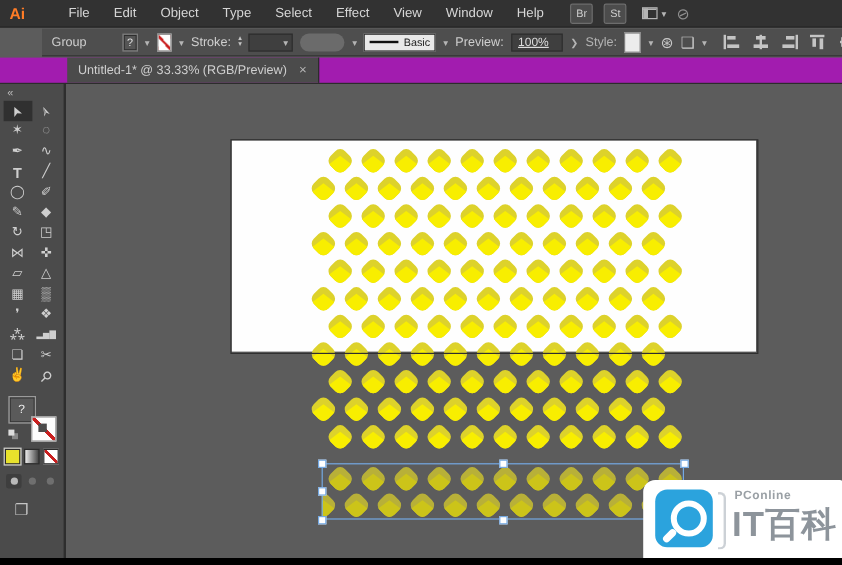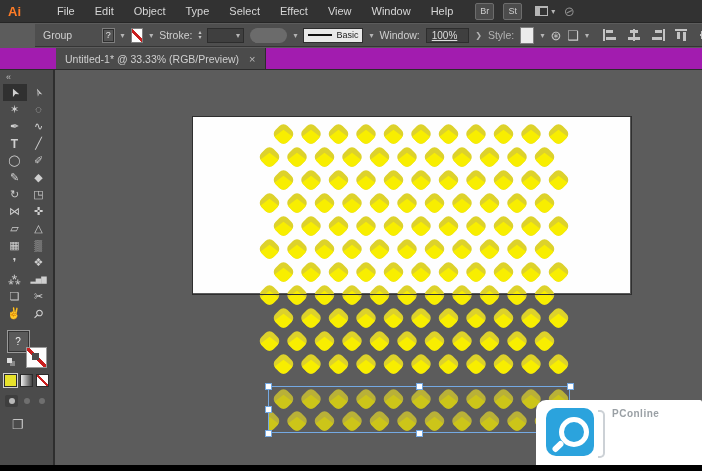--- a/index.html
+++ b/index.html
@@ -152,21 +152,21 @@
     <span class="dd-dark" data-name="stroke-weight-dropdown">
       <span class="chev">▾</span>
     </span>
     <span class="dd-pill" data-name="width-profile-dropdown"></span>
     <span class="chev cb-dim" data-name="chevron-down-icon">▾</span>
     <span id="brush-box" data-name="brush-definition-dropdown">
       <span id="brush-line" data-name="brush-stroke-preview"></span>
       <span data-name="brush-name">Basic</span>
     </span>
     <span class="chev" data-name="chevron-down-icon">▾</span>
-    <span class="cb-label" data-name="opacity-label">Window:</span>
+    <span class="cb-label" data-name="opacity-label">Preview:</span>
     <span id="opacity-field" data-name="opacity-field">100%</span>
     <span class="arrow-r" data-name="opacity-arrow-icon">❯</span>
     <span class="cb-label cb-dim" data-name="style-label">Style:</span>
     <span id="style-swatch" data-name="style-swatch"></span>
     <span class="chev" data-name="chevron-down-icon">▾</span>
     <span class="cb-icon" data-name="globe-icon">⊛</span>
     <span class="cb-icon" data-name="document-setup-icon">❑</span>
     <span class="chev" data-name="chevron-down-icon">▾</span>
     <span id="align-group" data-name="align-buttons">
         <div class="al al-hl" data-name="horizontal-align-left-icon"></div>
@@ -474,18 +474,19 @@
           <div class="handle" data-name="selection-handle" style="left: 360.5px; top: 359.5px;"></div>
           <div class="handle" data-name="selection-handle" style="left: 511.5px; top: 359.5px;"></div>
         </div>
       <div id="watermark" data-name="watermark-card">
         <div id="wm-logo" data-name="watermark-logo">
           <div id="wm-lens" data-name="magnifier-icon"></div>
           <div id="wm-handle" data-name="magnifier-handle"></div>
         </div>
         <div id="wm-bracket" data-name="watermark-bracket"></div>
         <div id="wm-brand" data-name="watermark-brand">PConline</div>
+        <div id="wm-title" data-name="watermark-title">IT百科</div>
       </div>
     </div>
   </div>
 
   <div id="bottomstrip" data-name="window-bottom-strip"></div>
 </div>
 
 </body></html>

